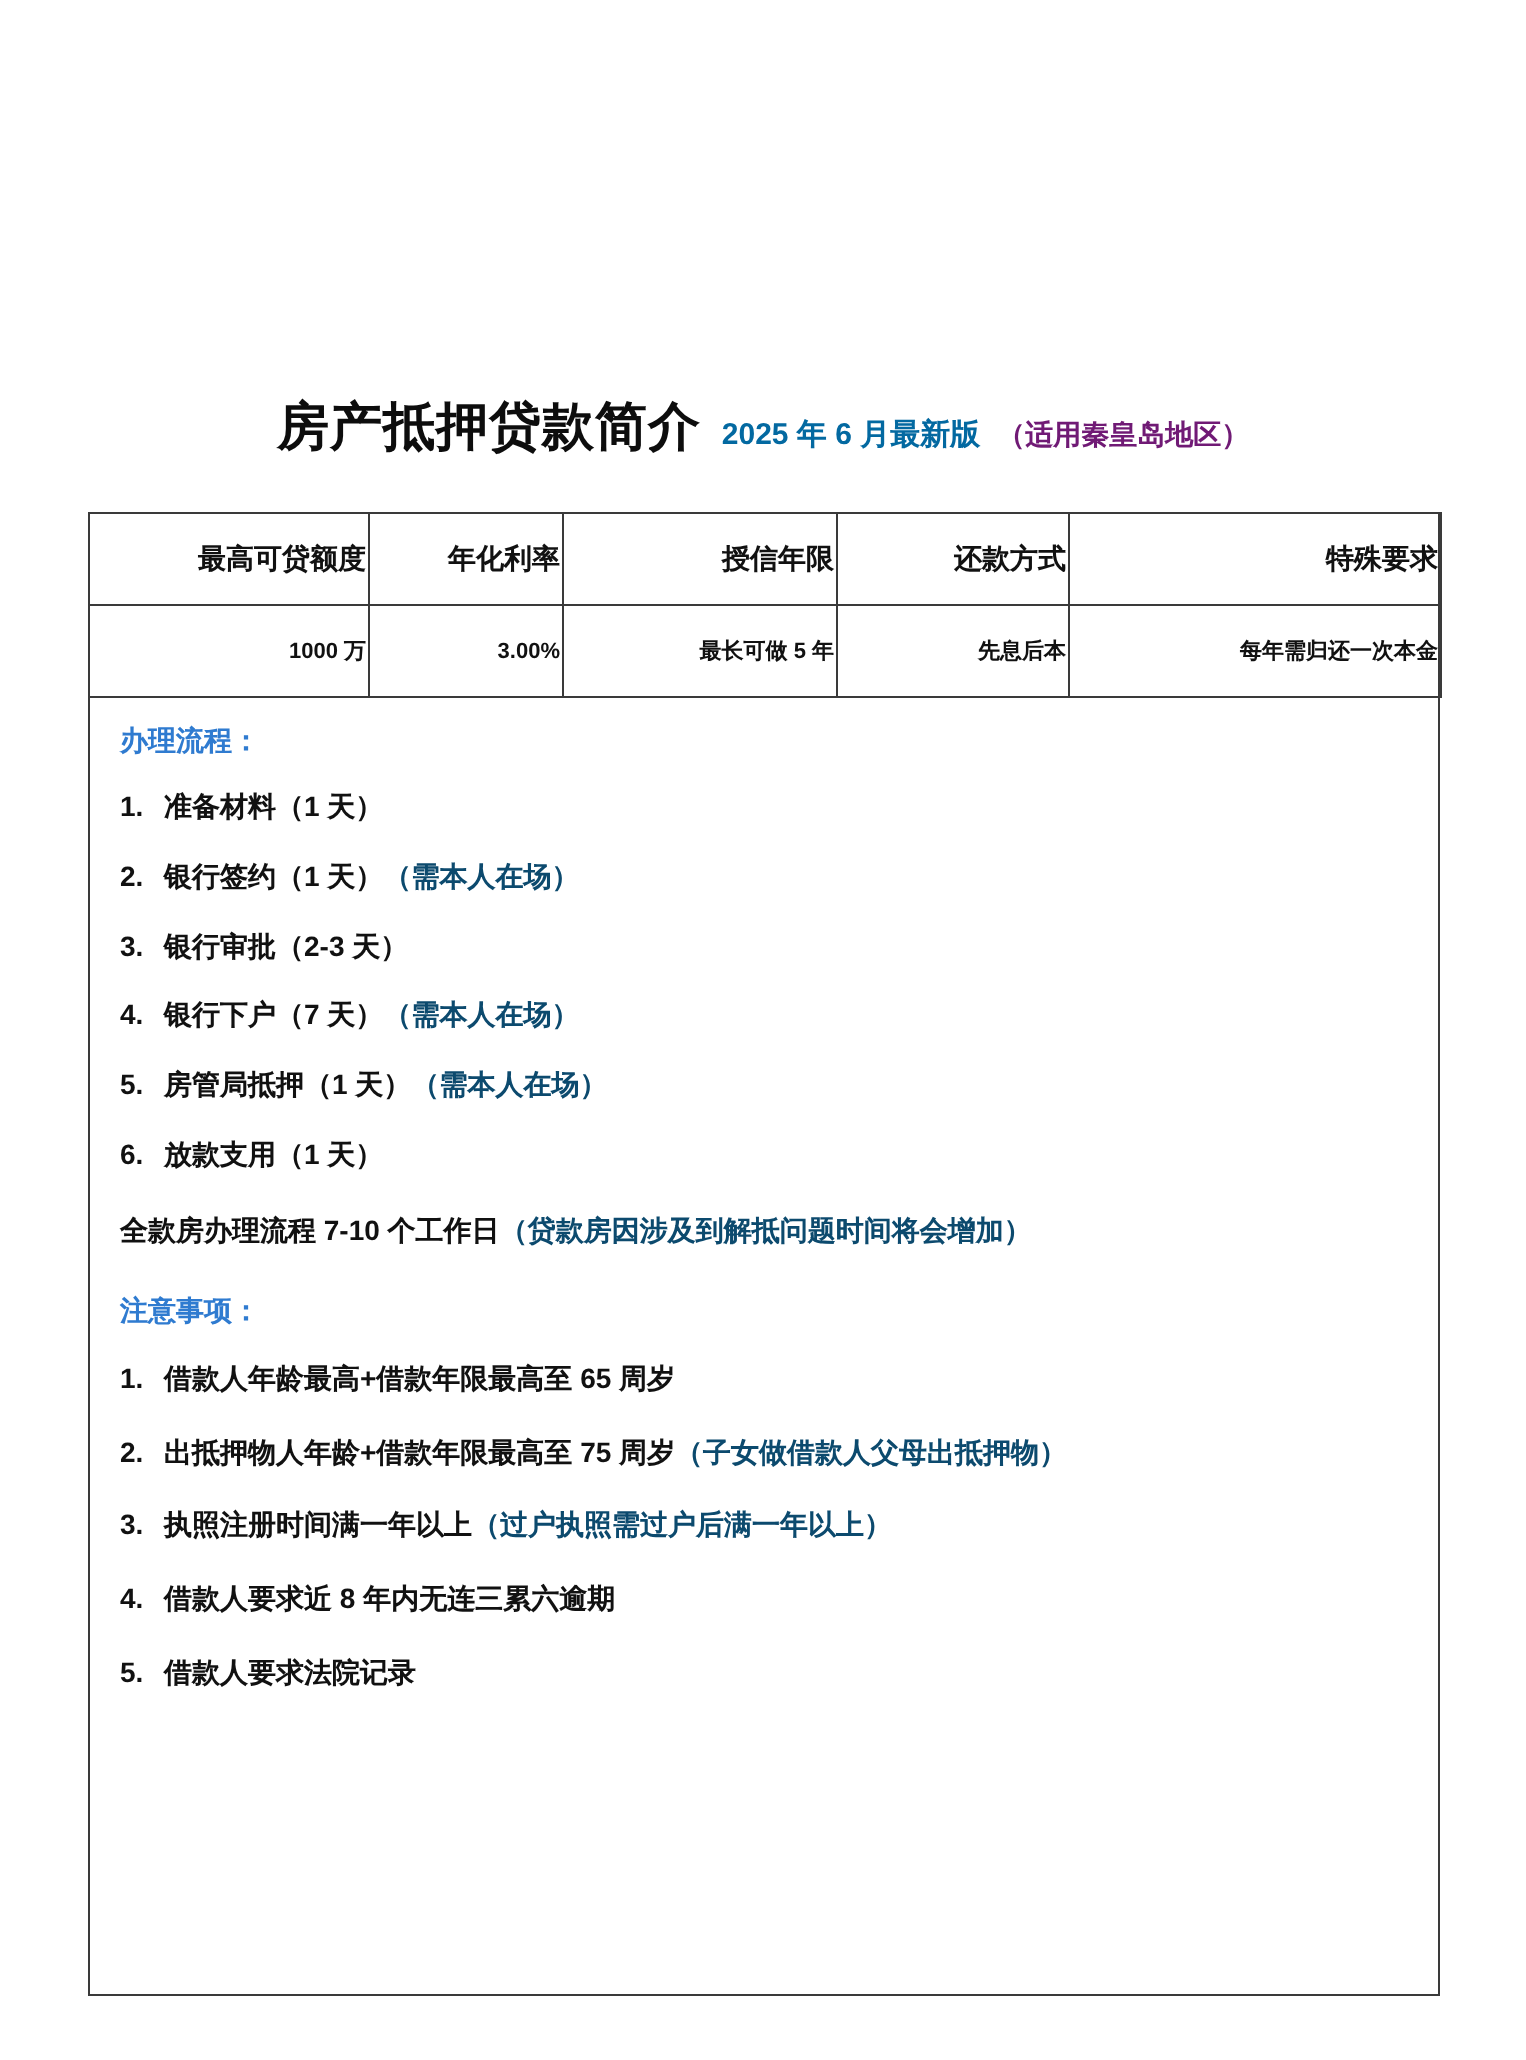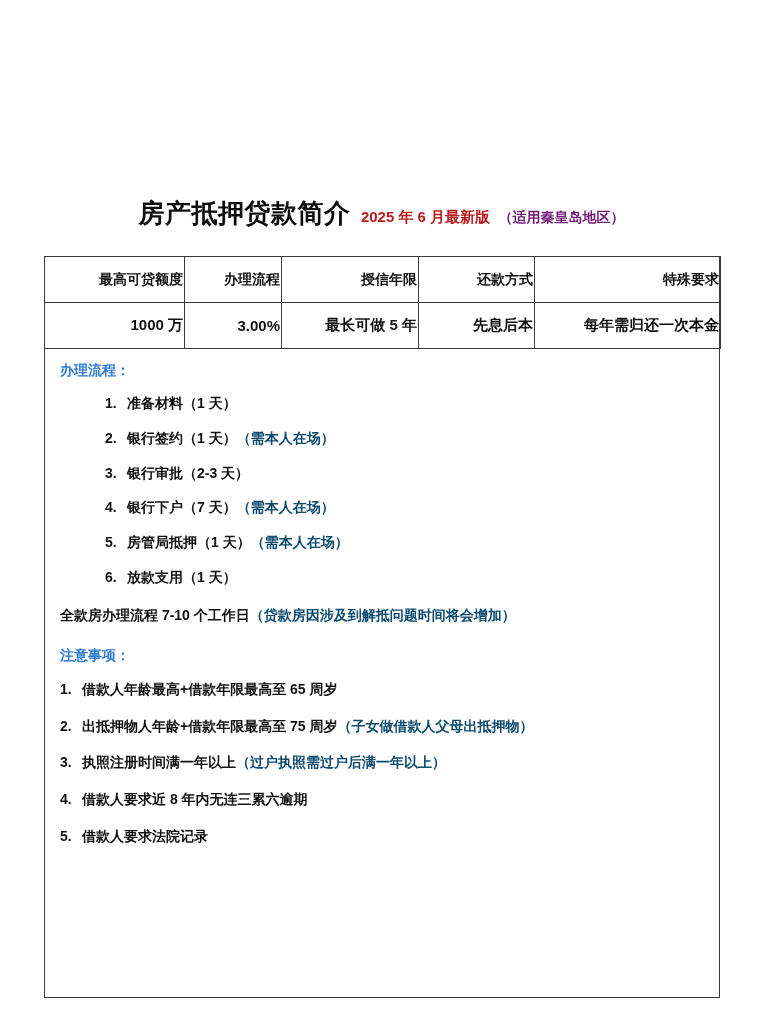--- a/index.html
+++ b/index.html
@@ -106,21 +106,21 @@
     font-family: "Liberation Sans", sans-serif;
     font-weight: bold;
     font-size: 26px;
     letter-spacing: 0.5px;
     color: #0d0d0d;
   }
   .title-sub {
     font-family: "Liberation Sans", sans-serif;
     font-weight: bold;
     font-size: 15px;
-    color: #b91c1c;
+    color: #0369a1;
     margin-left: 6px;
   }
   .title-note {
     font-family: "Liberation Sans", sans-serif;
     font-weight: bold;
     font-size: 14px;
     color: #701a75;
     margin-left: 4px;
   }
 
@@ -150,21 +150,21 @@
     text-align: right;
     vertical-align: middle;
     font-size: 14px;
     font-weight: bold;
     color: #111111;
   }
   table.summary tr.head td {
     font-size: 14px;
   }
   table.summary tr.vals td {
-    font-size: 15px;
+    font-size: 11px;
   }
   col.c1 { width: 140px; }
   col.c2 { width: 97px; }
   col.c3 { width: 137px; }
   col.c4 { width: 116px; }
   col.c5 { width: 186px; }
 
   
   .body-content {
     position: absolute;
@@ -188,21 +188,20 @@
     margin: 0;
     padding: 0;
   }
   ol.steps li {
     font-size: 14px;
     font-weight: bold;
     color: #111111;
     line-height: 1.2;
     padding: 9px 0 9px 0;
     white-space: nowrap;
-    margin-left: 45px;
   }
   ol.steps li .num {
     display: inline-block;
     width: 22px;
   }
   .red {
     color: #0c4a6e;
   }
   .total-line {
     font-size: 14px;
@@ -247,21 +246,21 @@
     <colgroup>
       <col class="c1">
         <col class="c2">
         <col class="c3">
         <col class="c4">
         <col class="c5">
     </colgroup>
     <tbody>
         <tr class="head">
       <td>最高可贷额度</td>
-      <td>办理流程</td>
+      <td>年化利率</td>
       <td>授信年限</td>
       <td>还款方式</td>
       <td>特殊要求</td>
     </tr>
     <tr class="vals">
       <td>1000 万</td>
       <td>3.00%</td>
       <td>最长可做 5 年</td>
       <td>先息后本</td>
       <td>每年需归还一次本金</td>

